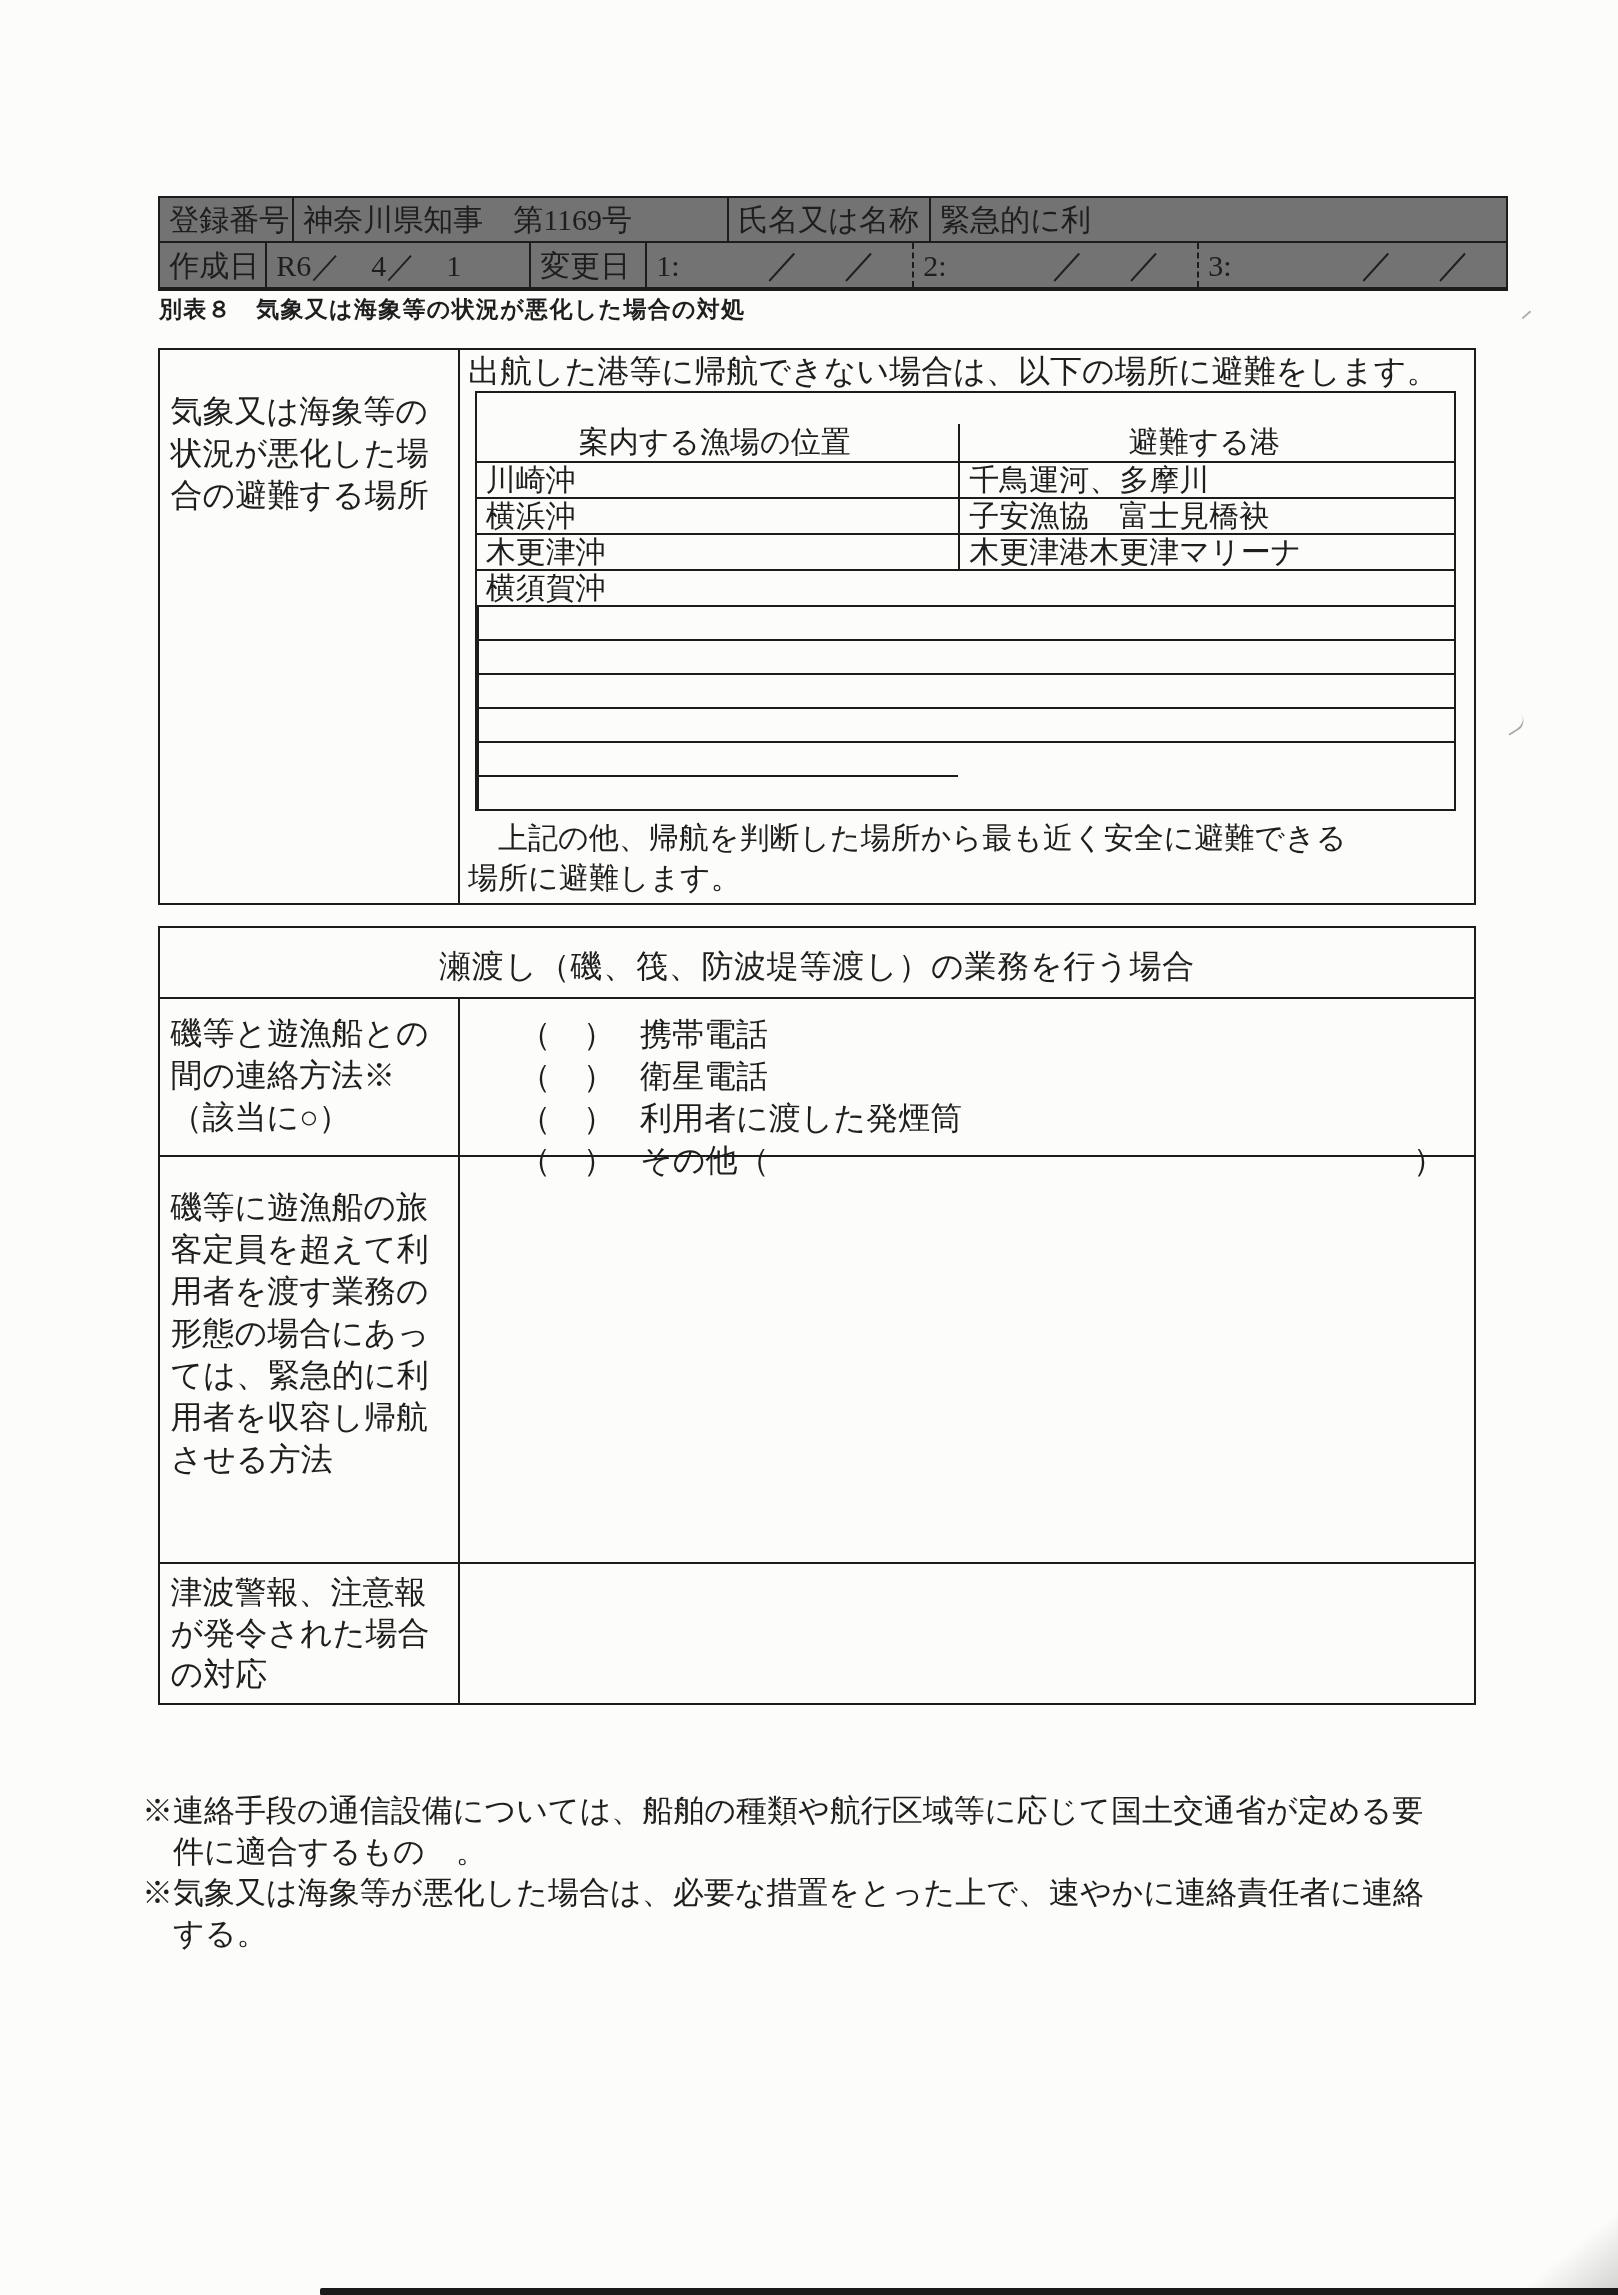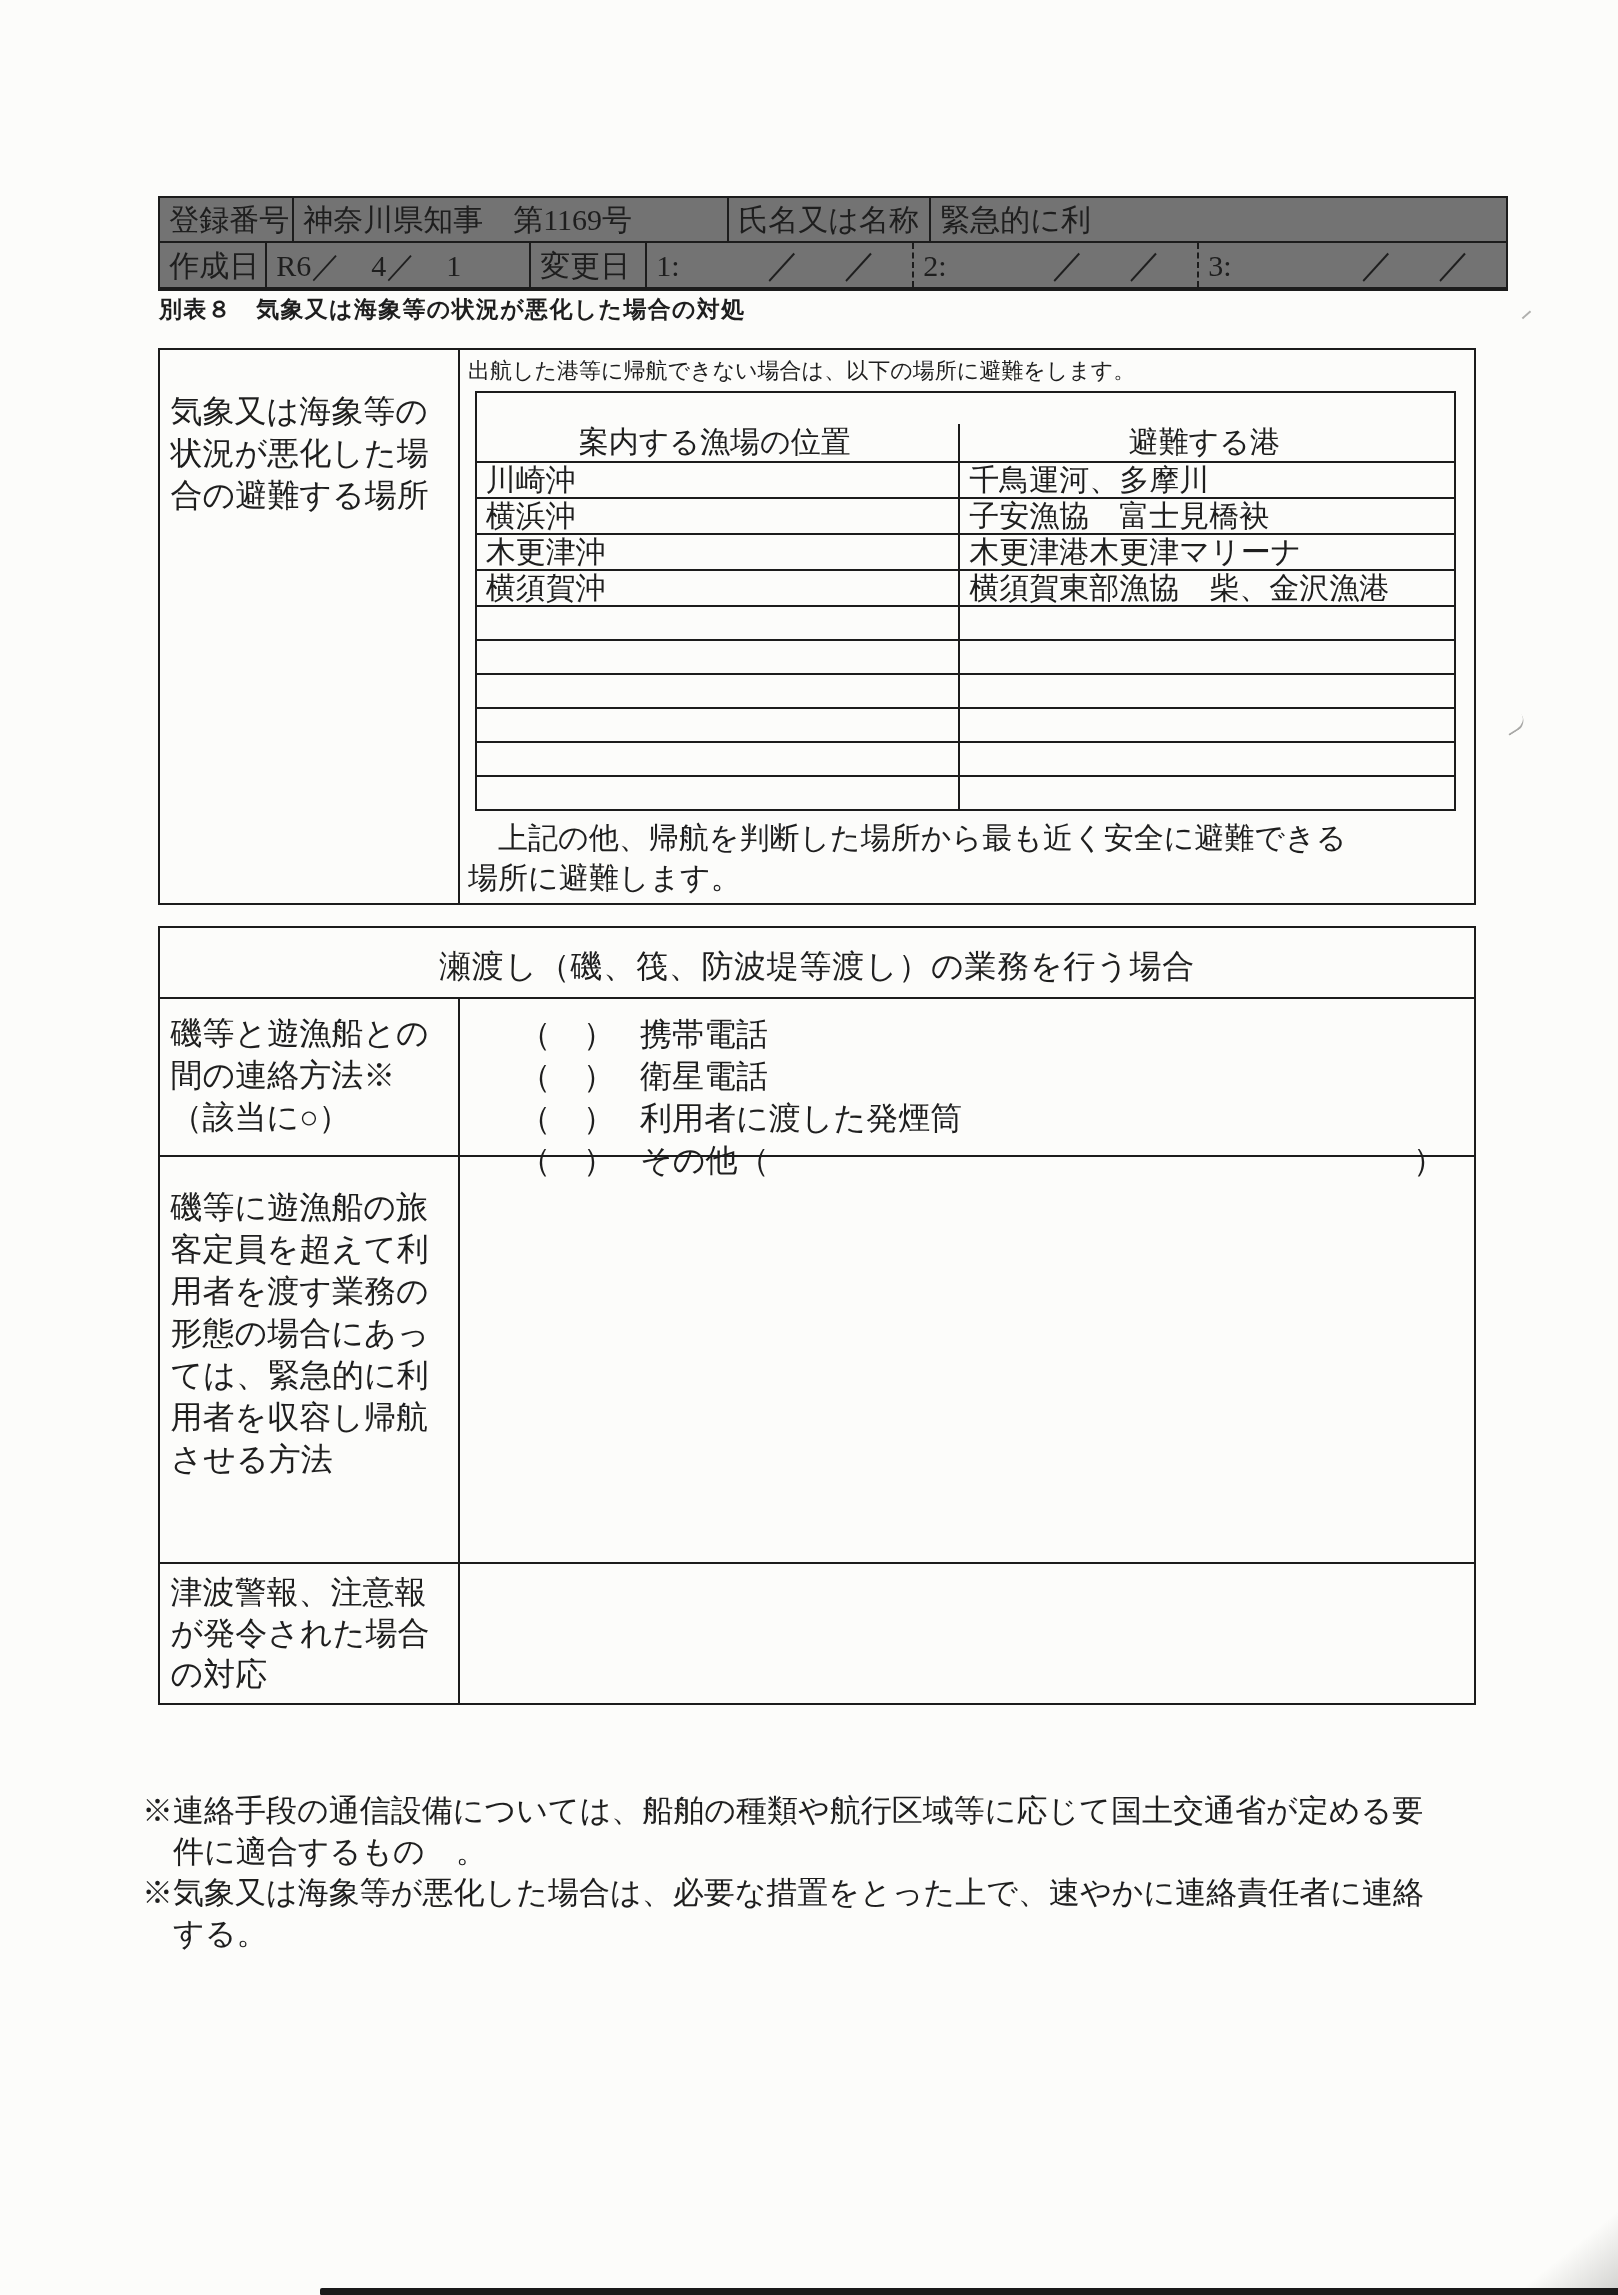--- a/index.html
+++ b/index.html
@@ -68,21 +68,21 @@
     background: #fcfcfa;
   }
   .ev-left {
     border-right: 2px solid #1c1c1c;
     padding: 40px 8px 0 10.5px;
     font-size: 32px; line-height: 42px;
     white-space: pre-line;
   }
   .ev-right { padding: 0 0 5.3px 0; }
   .ev-intro {
-    font-size: 22px; line-height: 36px;
+    font-size: 32px; line-height: 36px;
     padding: 2.6px 2.6px 2.6px 8px;
     white-space: nowrap;
   }
   .inner-table {
     margin-left: 14.5px;
     width: 981px;
     border: 2px solid #1c1c1c;
     box-sizing: border-box;
     display: grid;
     grid-template-columns: 49.3% 1fr;
@@ -244,21 +244,20 @@
         <div class="in-cell">川崎沖</div>
         <div class="in-cell bl">千鳥運河、多摩川</div>
 
         <div class="in-cell">横浜沖</div>
         <div class="in-cell bl">子安漁協　富士見橋袂</div>
 
         <div class="in-cell">木更津沖</div>
         <div class="in-cell bl">木更津港木更津マリーナ</div>
 
         <div class="in-cell">横須賀沖</div>
-        <div class="in-cell bl">横須賀東部漁協　柴、金沢漁港</div>
 
         <div class="in-cell empty"></div>
         <div class="in-cell empty bl"></div>
 
         <div class="in-cell empty"></div>
         <div class="in-cell empty bl"></div>
 
         <div class="in-cell empty"></div>
         <div class="in-cell empty bl"></div>
 

